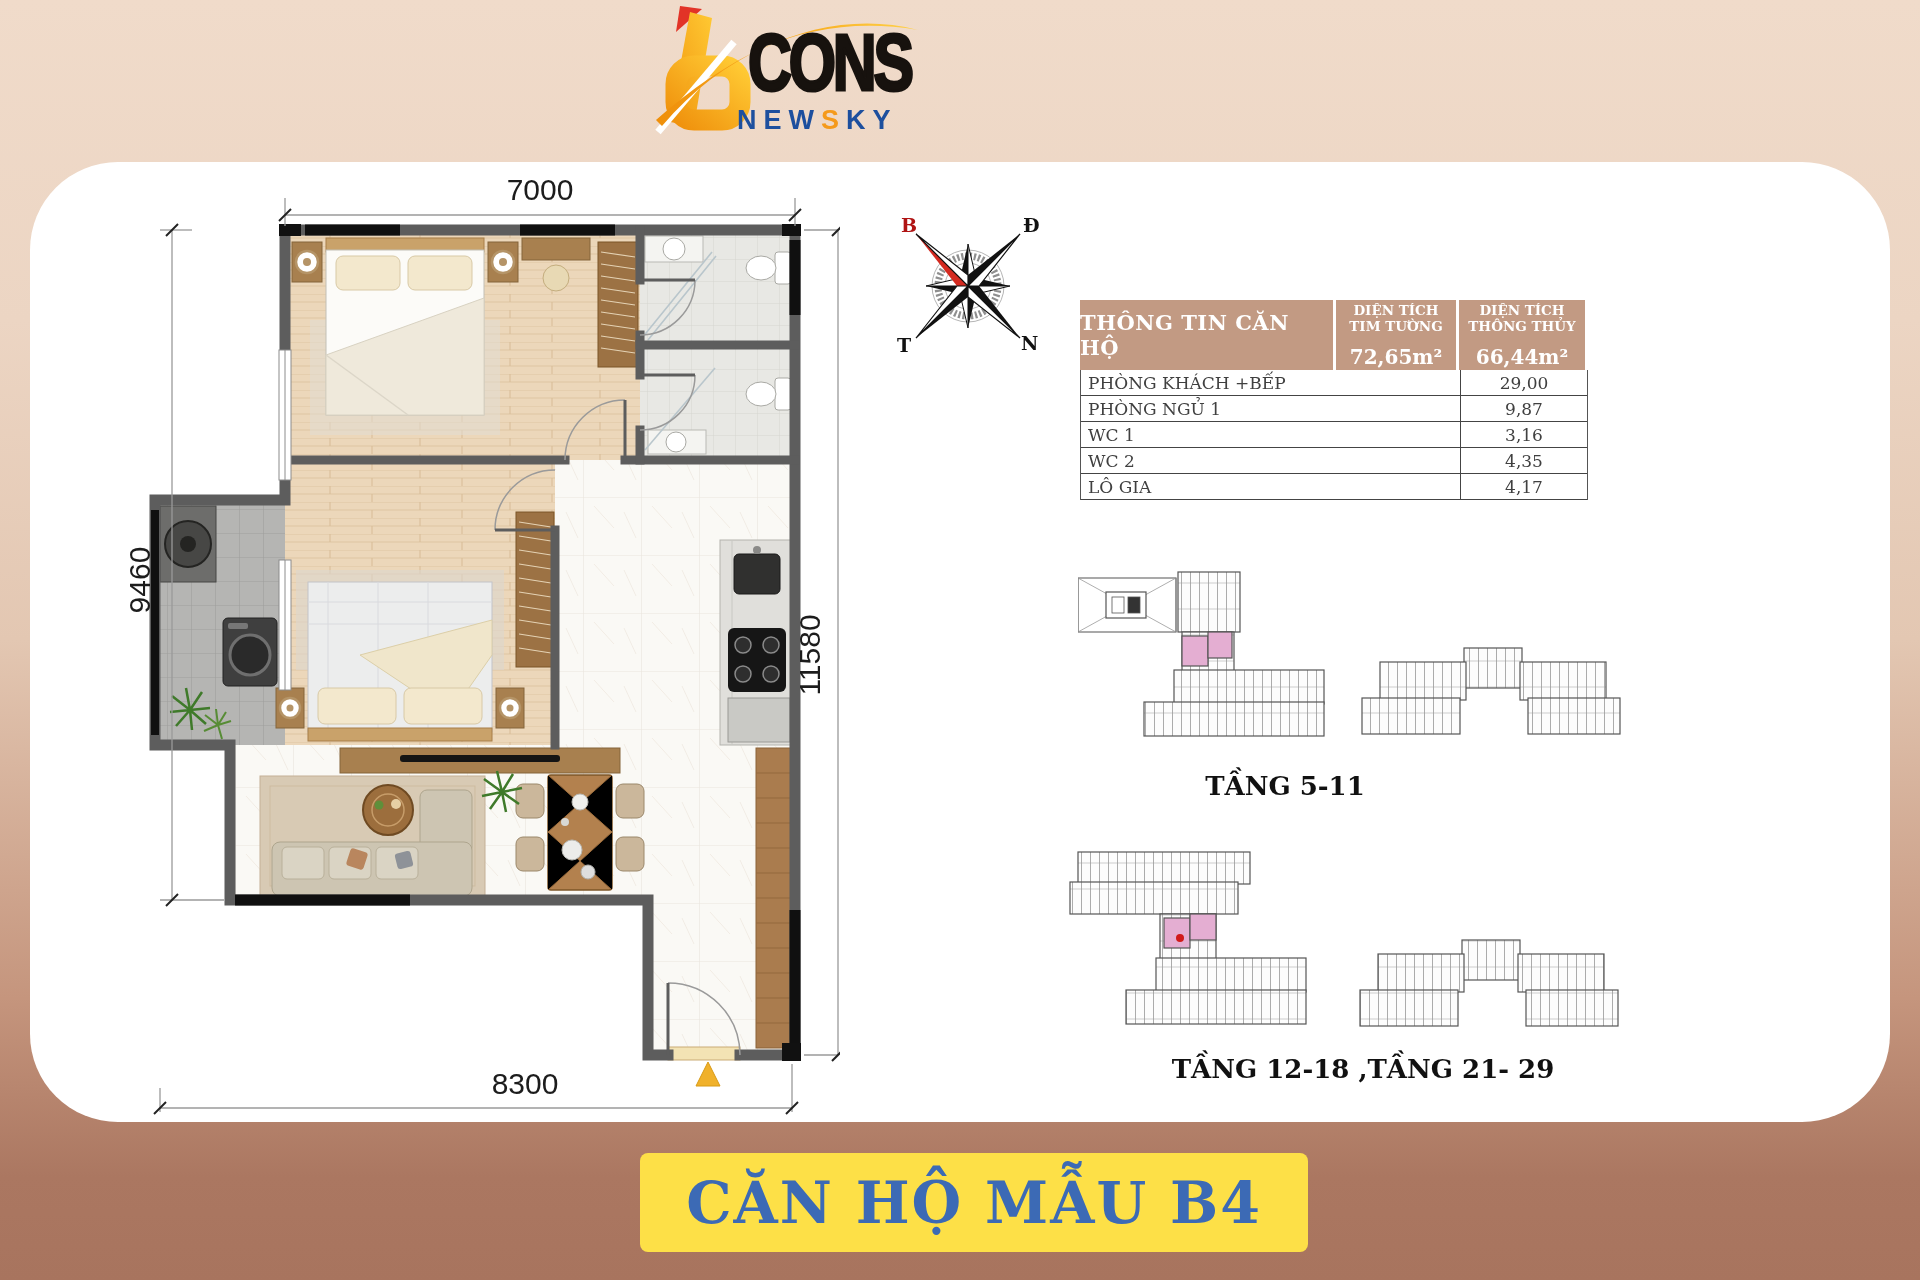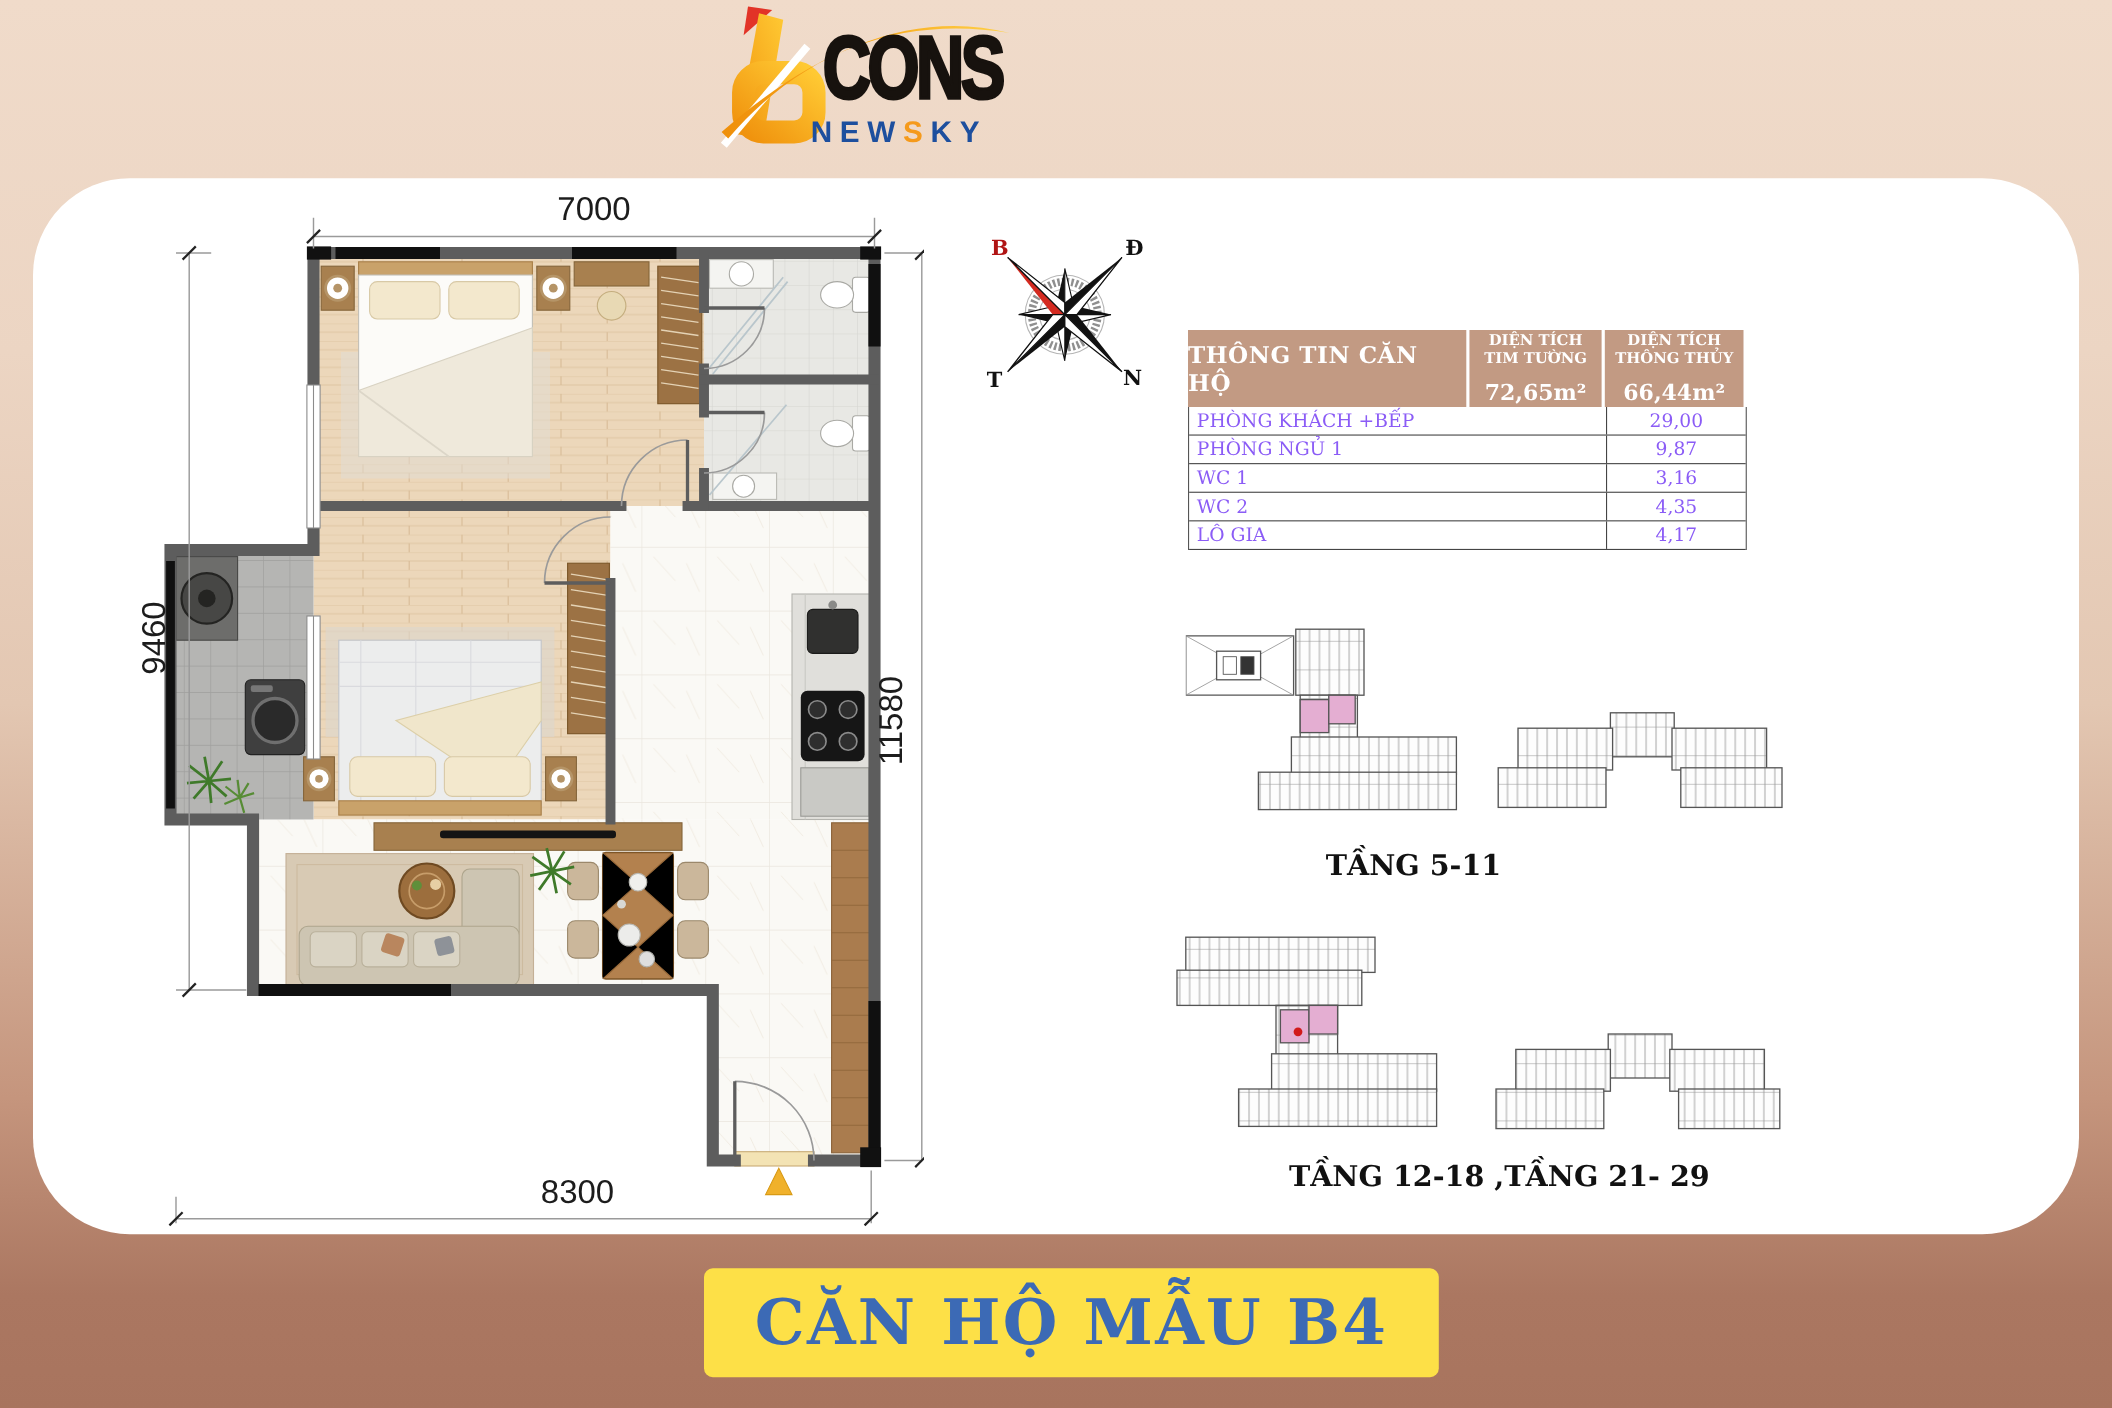--- a/index.html
+++ b/index.html
@@ -32,21 +32,21 @@
   
   .info-table { position:absolute; left:1080px; top:300px; width:508px; font-family:"DejaVu Serif", serif; }
   .it-header { display:flex; height:70px; }
   .it-header .cell { background:#c29a83; color:#fff; display:flex; flex-direction:column; align-items:center; justify-content:center; font-weight:bold; }
   .it-header .c1 { width:256px; border-right:3px solid #fff; font-size:21px; letter-spacing:.5px; }
   .it-header .c2 { width:123px; border-right:3px solid #fff; }
   .it-header .c3 { width:126px; }
   .it-header .small { font-size:13.5px; line-height:16px;text-align:center; }
   .it-header .big  { font-size:20px; line-height:22px; margin-top:12px; }
   .it-body { border-left:1px solid #555; border-right:1px solid #555; }
-  .trow { display:flex; height:26px; border-bottom:1px solid #444; align-items:center; font-size:17px; color:#8b5cf6; }
+  .trow { display:flex; height:26px; border-bottom:1px solid #444; align-items:center; font-size:17px; color:#404040; }
   .trow .lbl { flex:1; padding-left:7px; white-space:nowrap; }
   .trow .val { width:127px; text-align:center; border-left:1px solid #444; align-self:stretch; display:flex; align-items:center; justify-content:center; }
   
   .siteplan { position:absolute; }
   .siteplan svg { display:block; }
   .sp-label { font-family:"DejaVu Serif", serif; font-weight:bold; font-size:26px; fill:#111; }
   
   .unit-pill {
     position:absolute; left:640px; top:1153px; width:668px; height:99px;
     background:#fde047; border-radius:8px; display:flex; align-items:center; justify-content:center;

